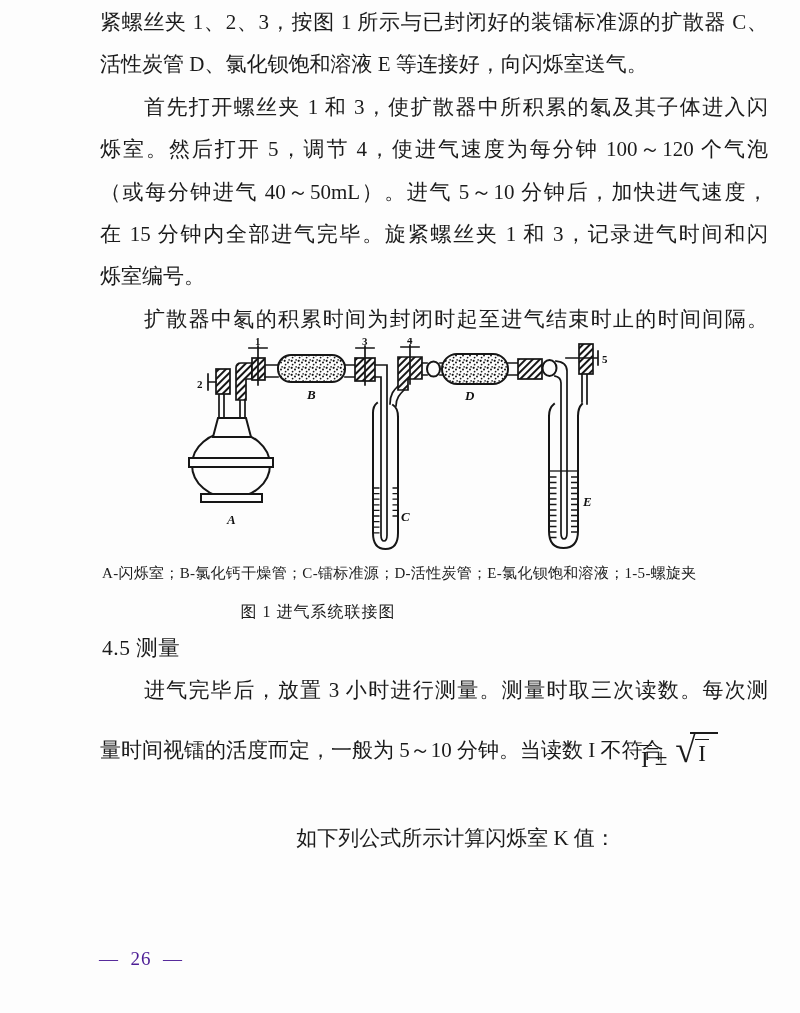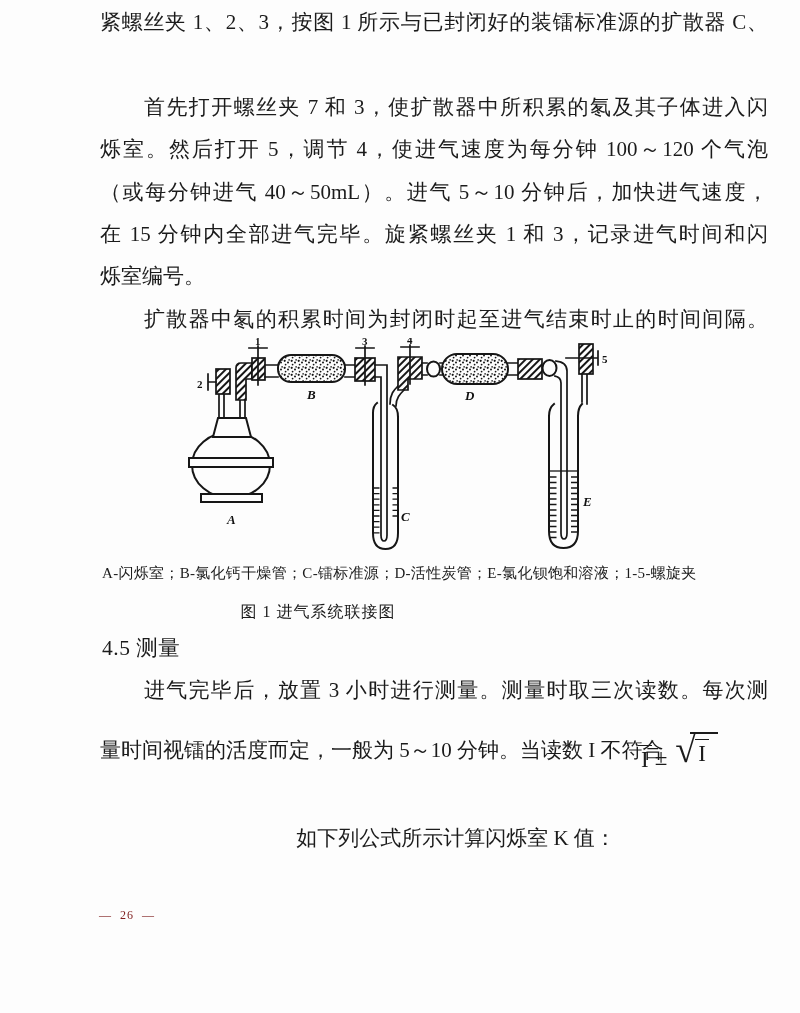--- a/index.html
+++ b/index.html
@@ -31,31 +31,32 @@
   .formula{
     position:absolute;left:638px;top:719px;height:52px;
     display:flex;align-items:flex-end;font-size:23px;gap:3px;
   }
   .obar{display:inline-block;border-top:1.8px solid #1b1b1b;padding:2px 3px 0 3px;line-height:1;}
   .pm{line-height:1;padding-bottom:2px;}
   .sqrt{display:flex;align-items:flex-start;margin-left:5px;}
   .sqrt-sign{font-size:38px;line-height:36px;letter-spacing:-2px;}
   .sqrt-body{border-top:2px solid #1b1b1b;margin-left:-4px;margin-top:1px;padding:5px 9px 4px 5px;}
   .pagenum{
-    position:absolute;left:99px;top:908px;font-size:12px;color:#7f1d1d;
+    position:absolute;left:99px;top:948px;font-size:19px;color:#4c1d95;
     letter-spacing:1px;white-space:pre;
   }
 </style>
 </head>
 <body>
 
 <div class="sheet">
 
   <div class="tline j" style="top:8px">紧螺丝夹 1、2、3，按图 1 所示与已封闭好的装镭标准源的扩散器 C、</div>
-  <div class="tline j ind" style="top:93px">首先打开螺丝夹 7 和 3，使扩散器中所积累的氡及其子体进入闪</div>
+  <div class="tline" style="top:50px">活性炭管 D、氯化钡饱和溶液 E 等连接好，向闪烁室送气。</div>
+  <div class="tline j ind" style="top:93px">首先打开螺丝夹 1 和 3，使扩散器中所积累的氡及其子体进入闪</div>
   <div class="tline j" style="top:135px">烁室。然后打开 5，调节 4，使进气速度为每分钟 100～120 个气泡</div>
   <div class="tline j" style="top:178px">（或每分钟进气 40～50mL）。进气 5～10 分钟后，加快进气速度，</div>
   <div class="tline j" style="top:220px">在 15 分钟内全部进气完毕。旋紧螺丝夹 1 和 3，记录进气时间和闪</div>
   <div class="tline j ind" style="top:305px">扩散器中氡的积累时间为封闭时起至进气结束时止的时间间隔。</div>
   <div class="tline" style="top:262px">烁室编号。</div>
 
   <div class="diagram">
     <svg width="430" height="224" viewBox="0 0 430 224" xmlns="http://www.w3.org/2000/svg">
       <defs>
         <pattern id="hatch" width="5" height="5" patternUnits="userSpaceOnUse" patternTransform="rotate(45)">

